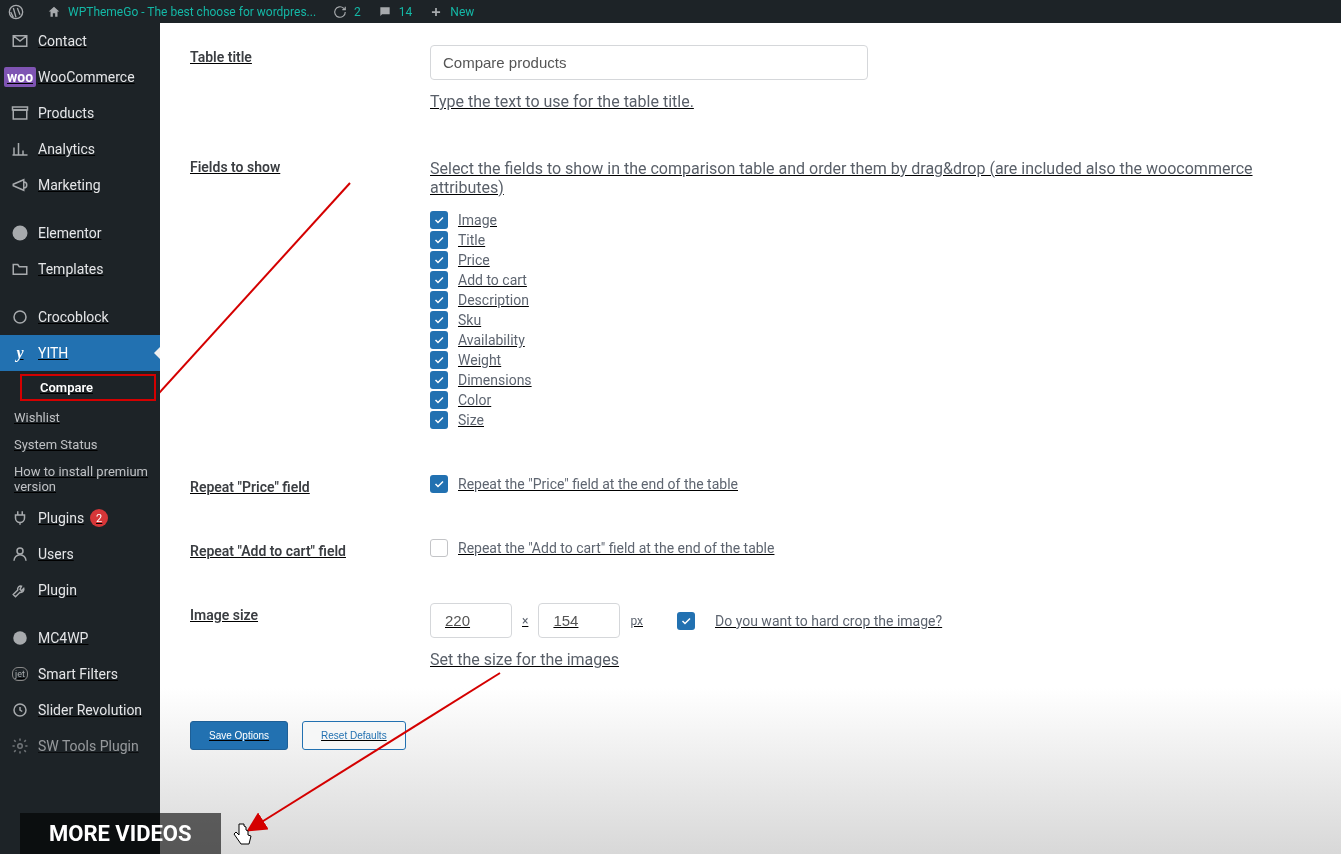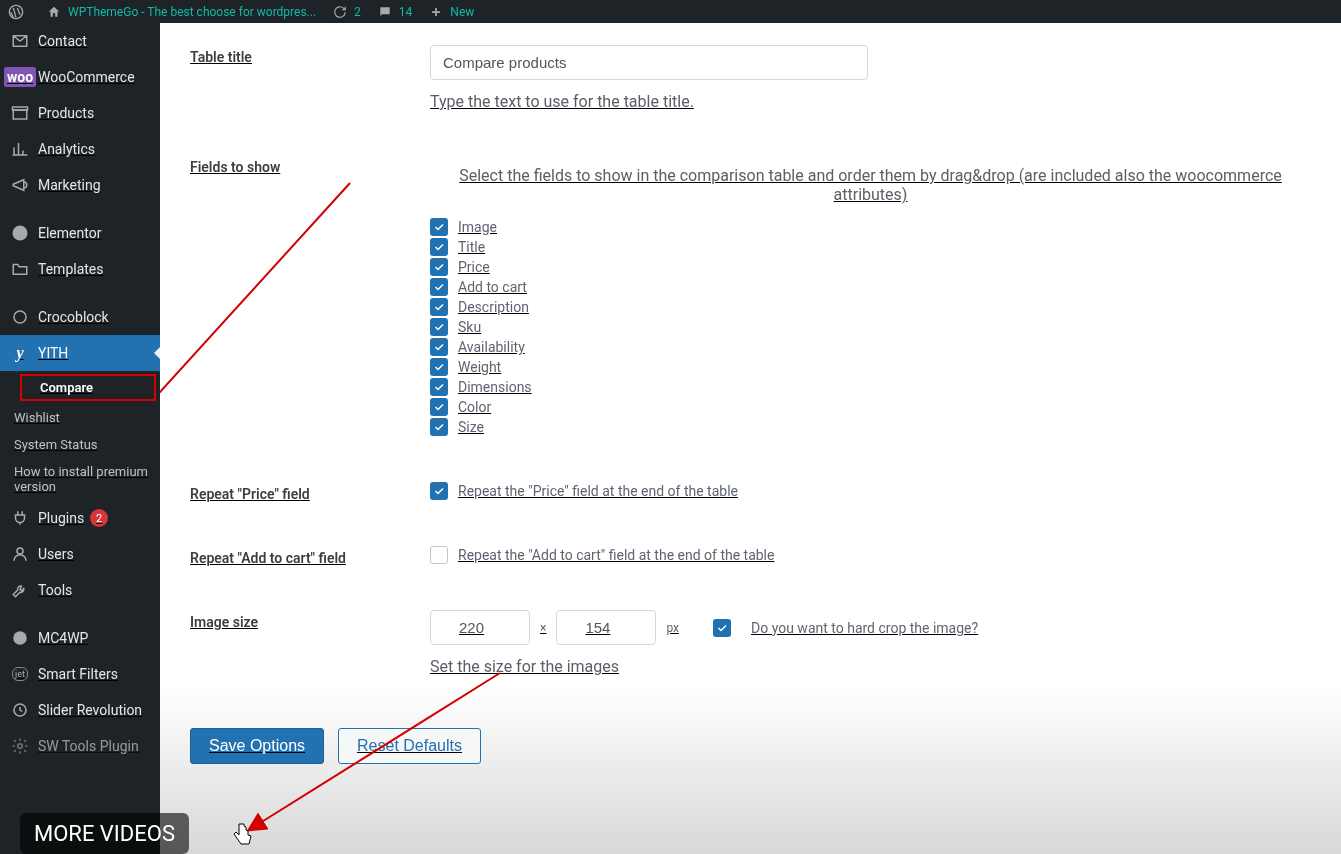--- a/index.html
+++ b/index.html
@@ -116,49 +116,48 @@
   .chk {
     width:18px; height:18px;
     background:#2271b1;
     border-radius:3px;
     margin-right:10px;
     display:inline-flex; align-items:center; justify-content:center;
   }
   .chk svg { stroke:#fff; }
   .chk.off { background:#fff; border:1px solid #c3c4c7; }
   .num-input {
-    width:100px;
-    padding: 8px 28px;
+    width:82px;
+    padding: 8px 14px;
     border:1px solid #d5d7da;
     border-radius:4px;
     font-size:15px;
     color:#555;
     text-align:left;
   }
   .px-times { color:#5e6570; font-size:12px; margin: 0 6px; }
   .inline-row { display:flex; align-items:center; gap:4px; flex-wrap:wrap; }
   .btn {
     padding: 8px 18px;
     border-radius:3px;
-    font-size:16px;
+    font-size:10px;
     cursor:pointer;
   }
   .btn-primary {
     background:#2271b1; color:#fff; border:1px solid #1e5f96;
   }
   .btn-secondary {
     background:#f6f7f7; color:#2271b1; border:1px solid #2271b1;
   }
   .actions { display:flex; gap:14px; margin-top:30px; align-items:center;}
   .more-videos {
     position:fixed; left:20px; bottom:0;
     background: rgba(0,0,0,0.6); color:#fff;
-    font-size:22px; font-weight:400;
-    padding: 8px 14px;
-    border-radius: 6px;
+    font-size:22px; font-weight:700;
+    padding: 8px 29px;
   }
   .cursor-hand {
     position:fixed; left:232px; bottom:6px;
   }
   svg.arrow-annot {
     position:absolute; pointer-events:none;
   }
 </style>
 </head>
 <body>
@@ -305,21 +304,21 @@
           </svg>
         </span>
       <span>Users</span>
     </div>
     <div class="menu-item">
       <span class="menu-icon">
           <svg width="18" height="18" viewBox="0 0 24 24" fill="none" stroke="currentColor" stroke-width="2">
             <path d="M14 7a4 4 0 00-5 5L3 18l3 3 6-6a4 4 0 005-5l-3 3-2-2z"></path>
           </svg>
         </span>
-      <span>Tools</span>
+      <span>Plugin</span>
     </div>
     <div style="height:12px"></div>
     <div class="menu-item">
       <span class="menu-icon">
           <svg width="18" height="18" viewBox="0 0 24 24" fill="currentColor">
             <circle cx="12" cy="12" r="9"></circle>
           </svg>
         </span>
       <span>MC4WP</span>
     </div>
@@ -355,21 +354,21 @@
       <div class="form-label">Table title</div>
       <div class="form-field">
         <input class="text-input" type="text" value="Compare products" style="">
         <div class="help">Type the text to use for the table title.</div>
       </div>
     </div>
 
     <div class="form-row">
       <div class="form-label">Fields to show</div>
       <div class="form-field">
-        <div class="help" style="margin-top:11px;margin-bottom:14px;text-align:center;">Select the fields to show in the comparison table and order them by drag&amp;drop (are included also the woocommerce attributes)</div>
+        <div class="help" style="margin-top:4px;margin-bottom:14px;">Select the fields to show in the comparison table and order them by drag&amp;drop (are included also the woocommerce attributes)</div>
         <div class="check-row">
             <span class="chk">
               <svg width="12" height="12" viewBox="0 0 24 24" fill="none" stroke-width="3">
                 <path d="M5 12l5 5L20 7"></path>
               </svg>
             </span>
             <span>Image</span>
           </div>
         <div class="check-row">
             <span class="chk">

